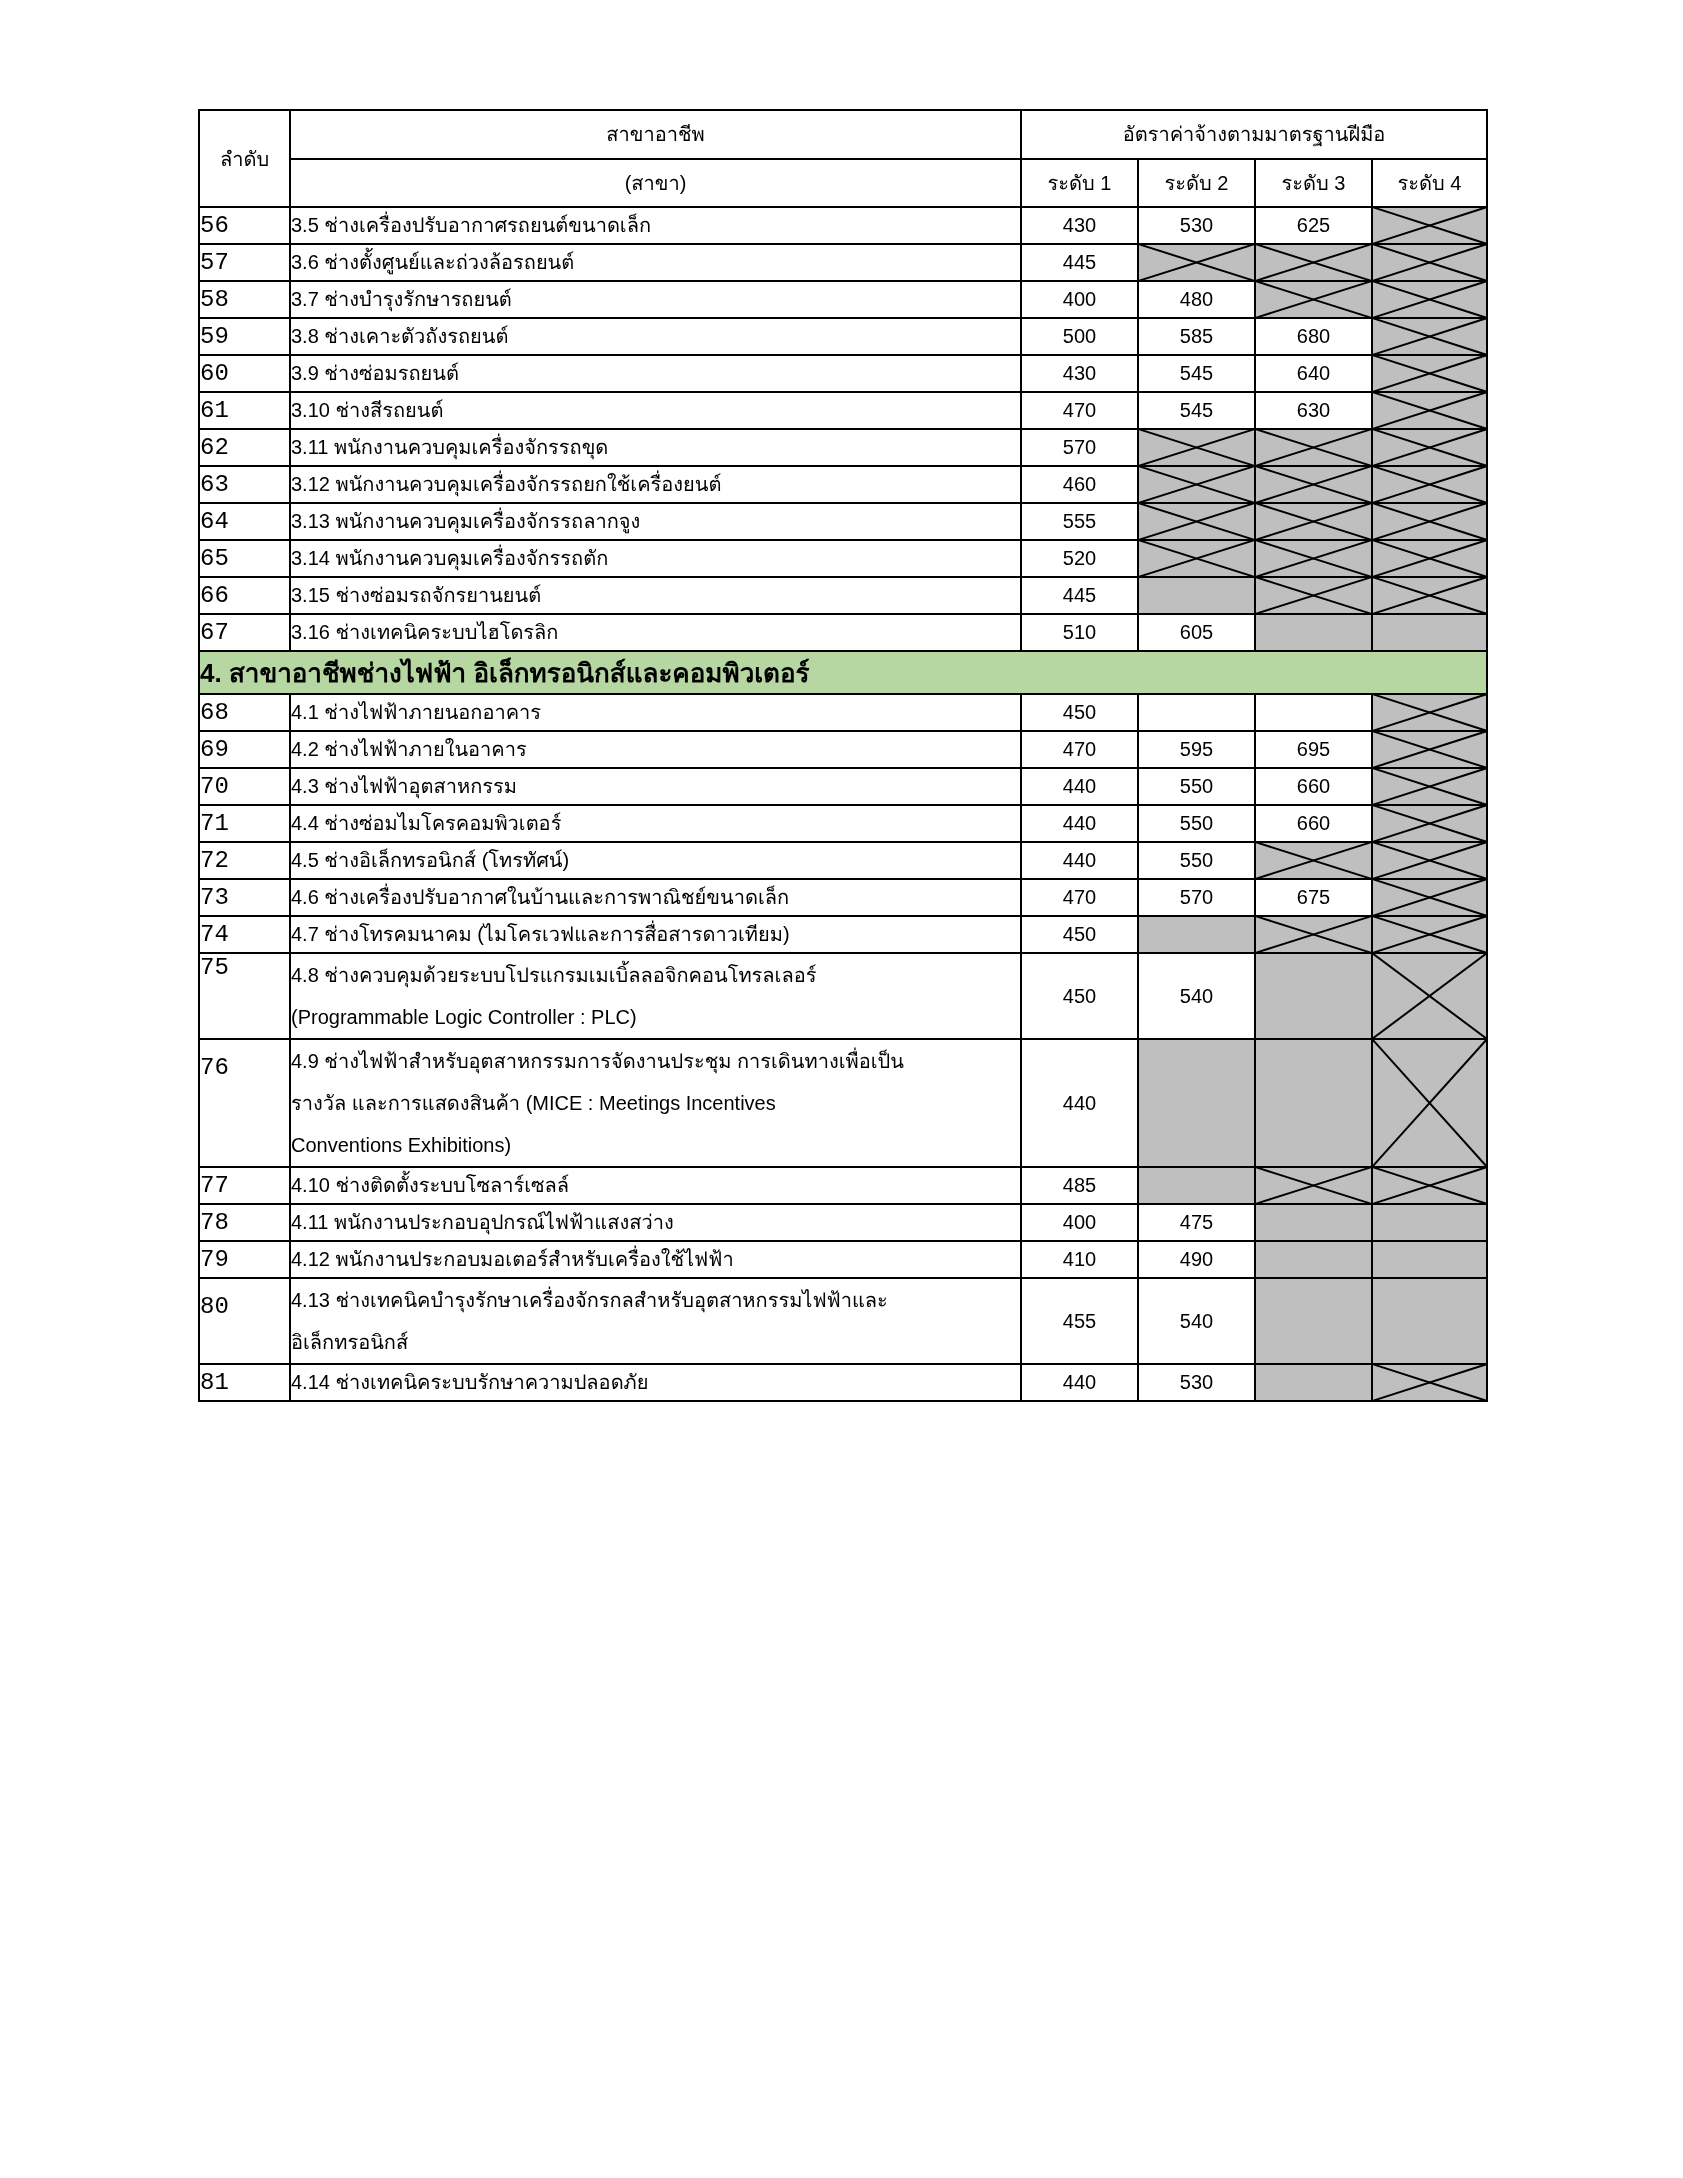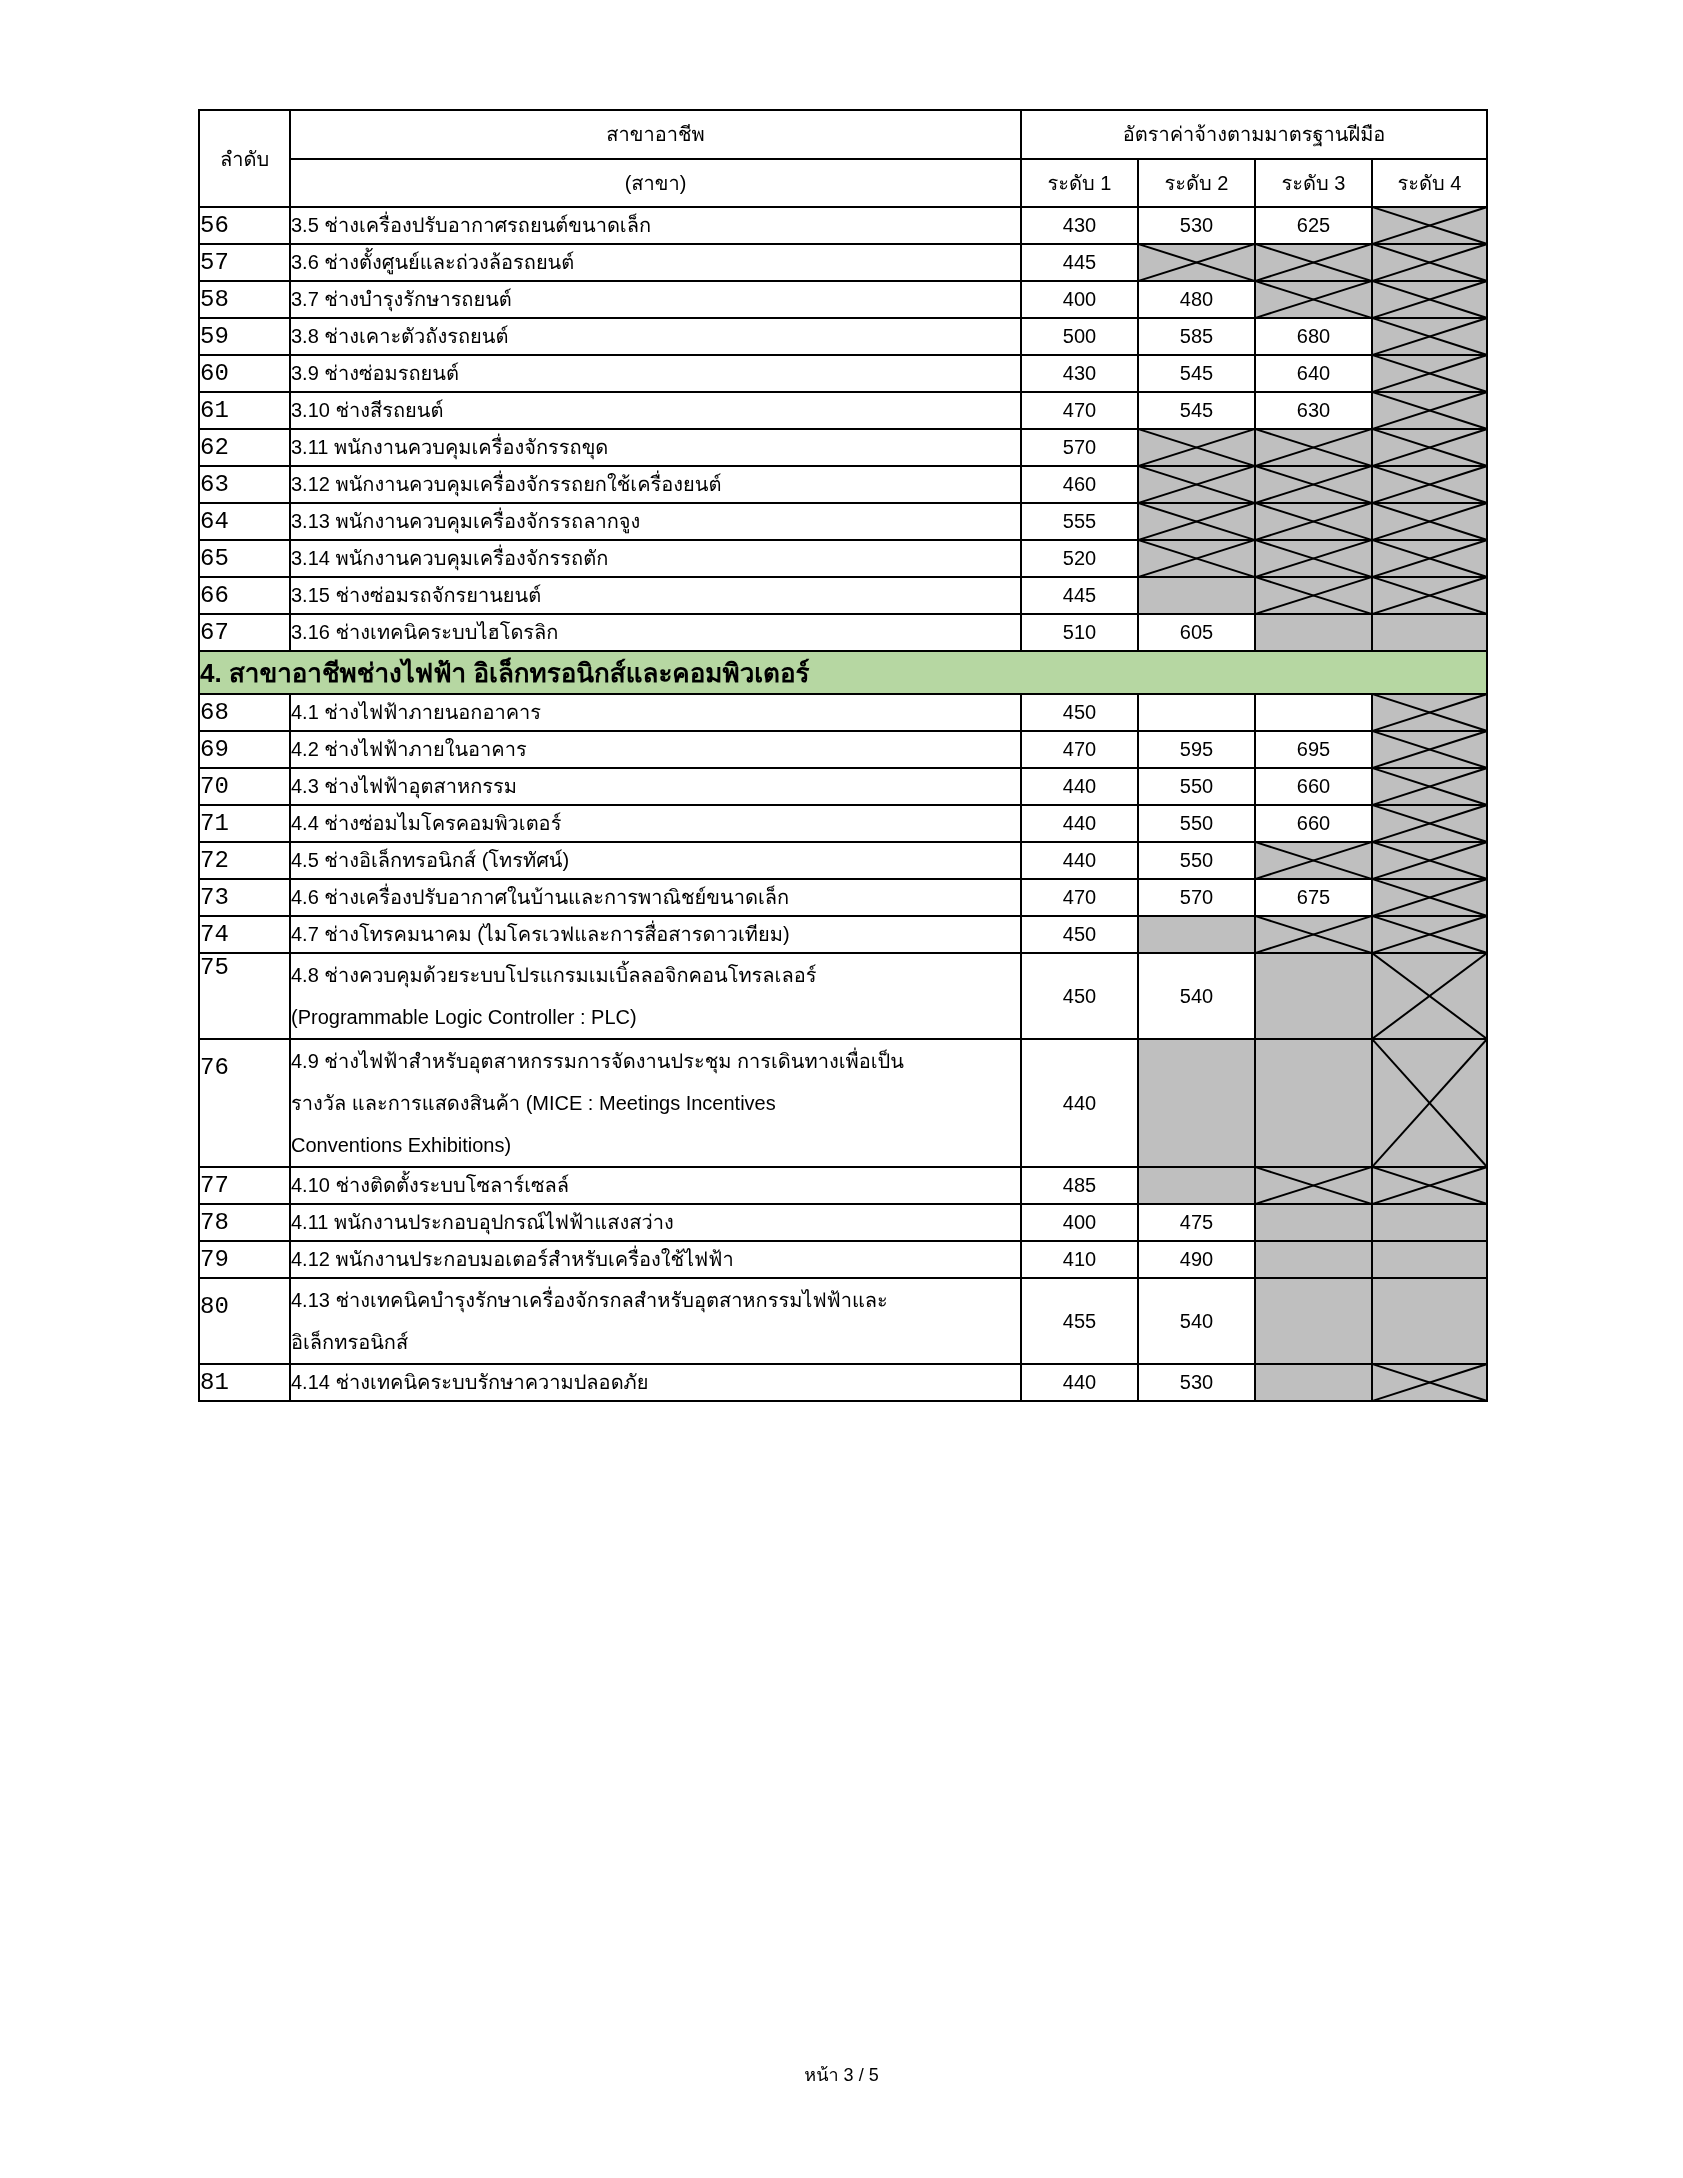--- a/index.html
+++ b/index.html
@@ -575,15 +575,14 @@
           <td class="cell-hatch">
             <svg viewBox="0 0 100 100" preserveAspectRatio="none">
               <line x1="0" y1="0" x2="100" y2="100" stroke="#000" stroke-width="2" vector-effect="non-scaling-stroke"></line>
               <line x1="100" y1="0" x2="0" y2="100" stroke="#000" stroke-width="2" vector-effect="non-scaling-stroke"></line>
             </svg>
           </td>
         </tr>
       </tbody>
   </table>
 
-  <div class="footer">หน้า 3 / 5</div>
 </div>
 
 
 </body></html>

